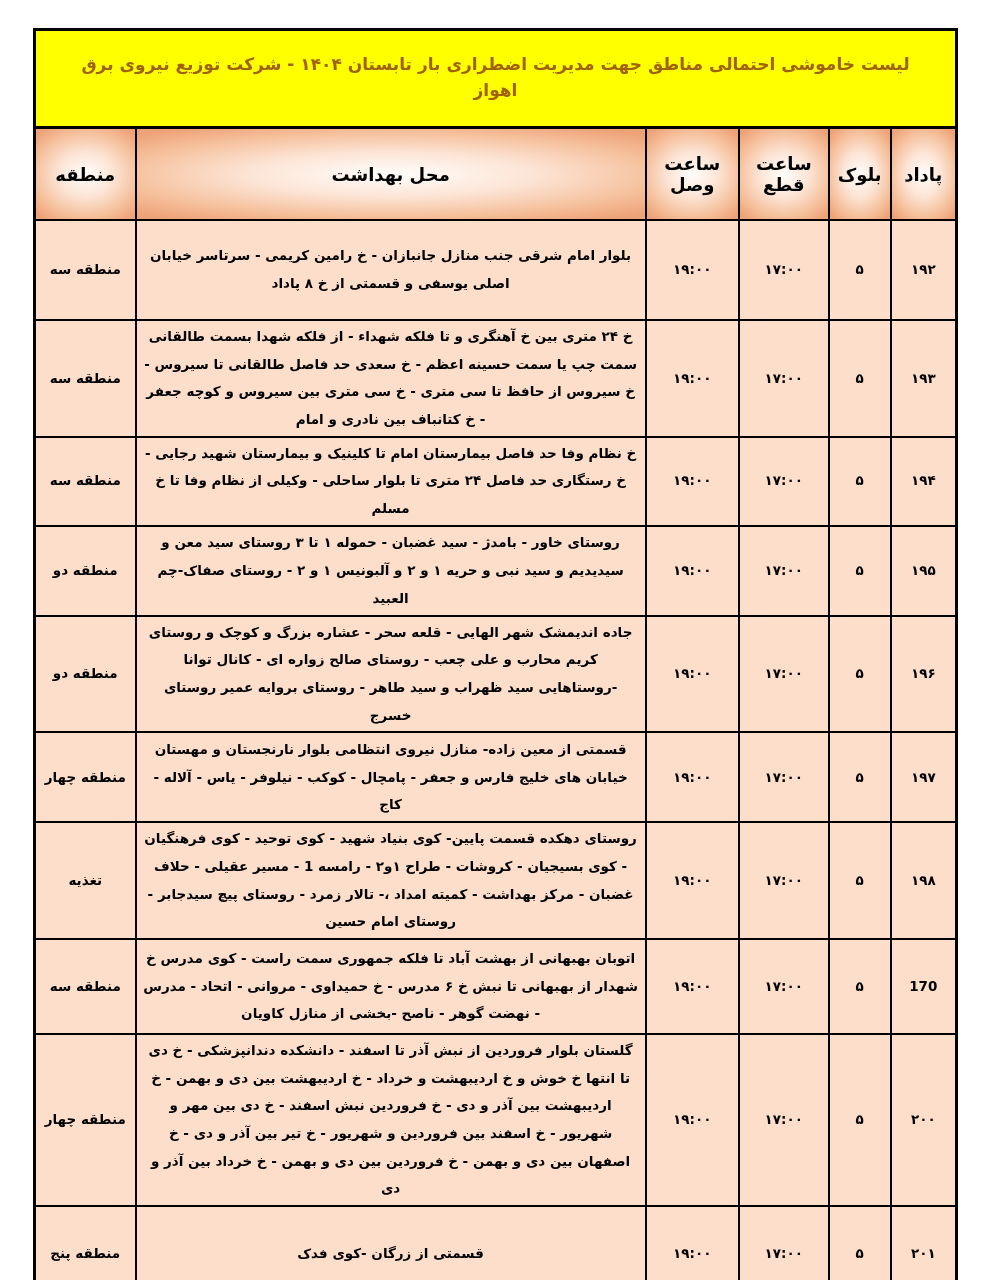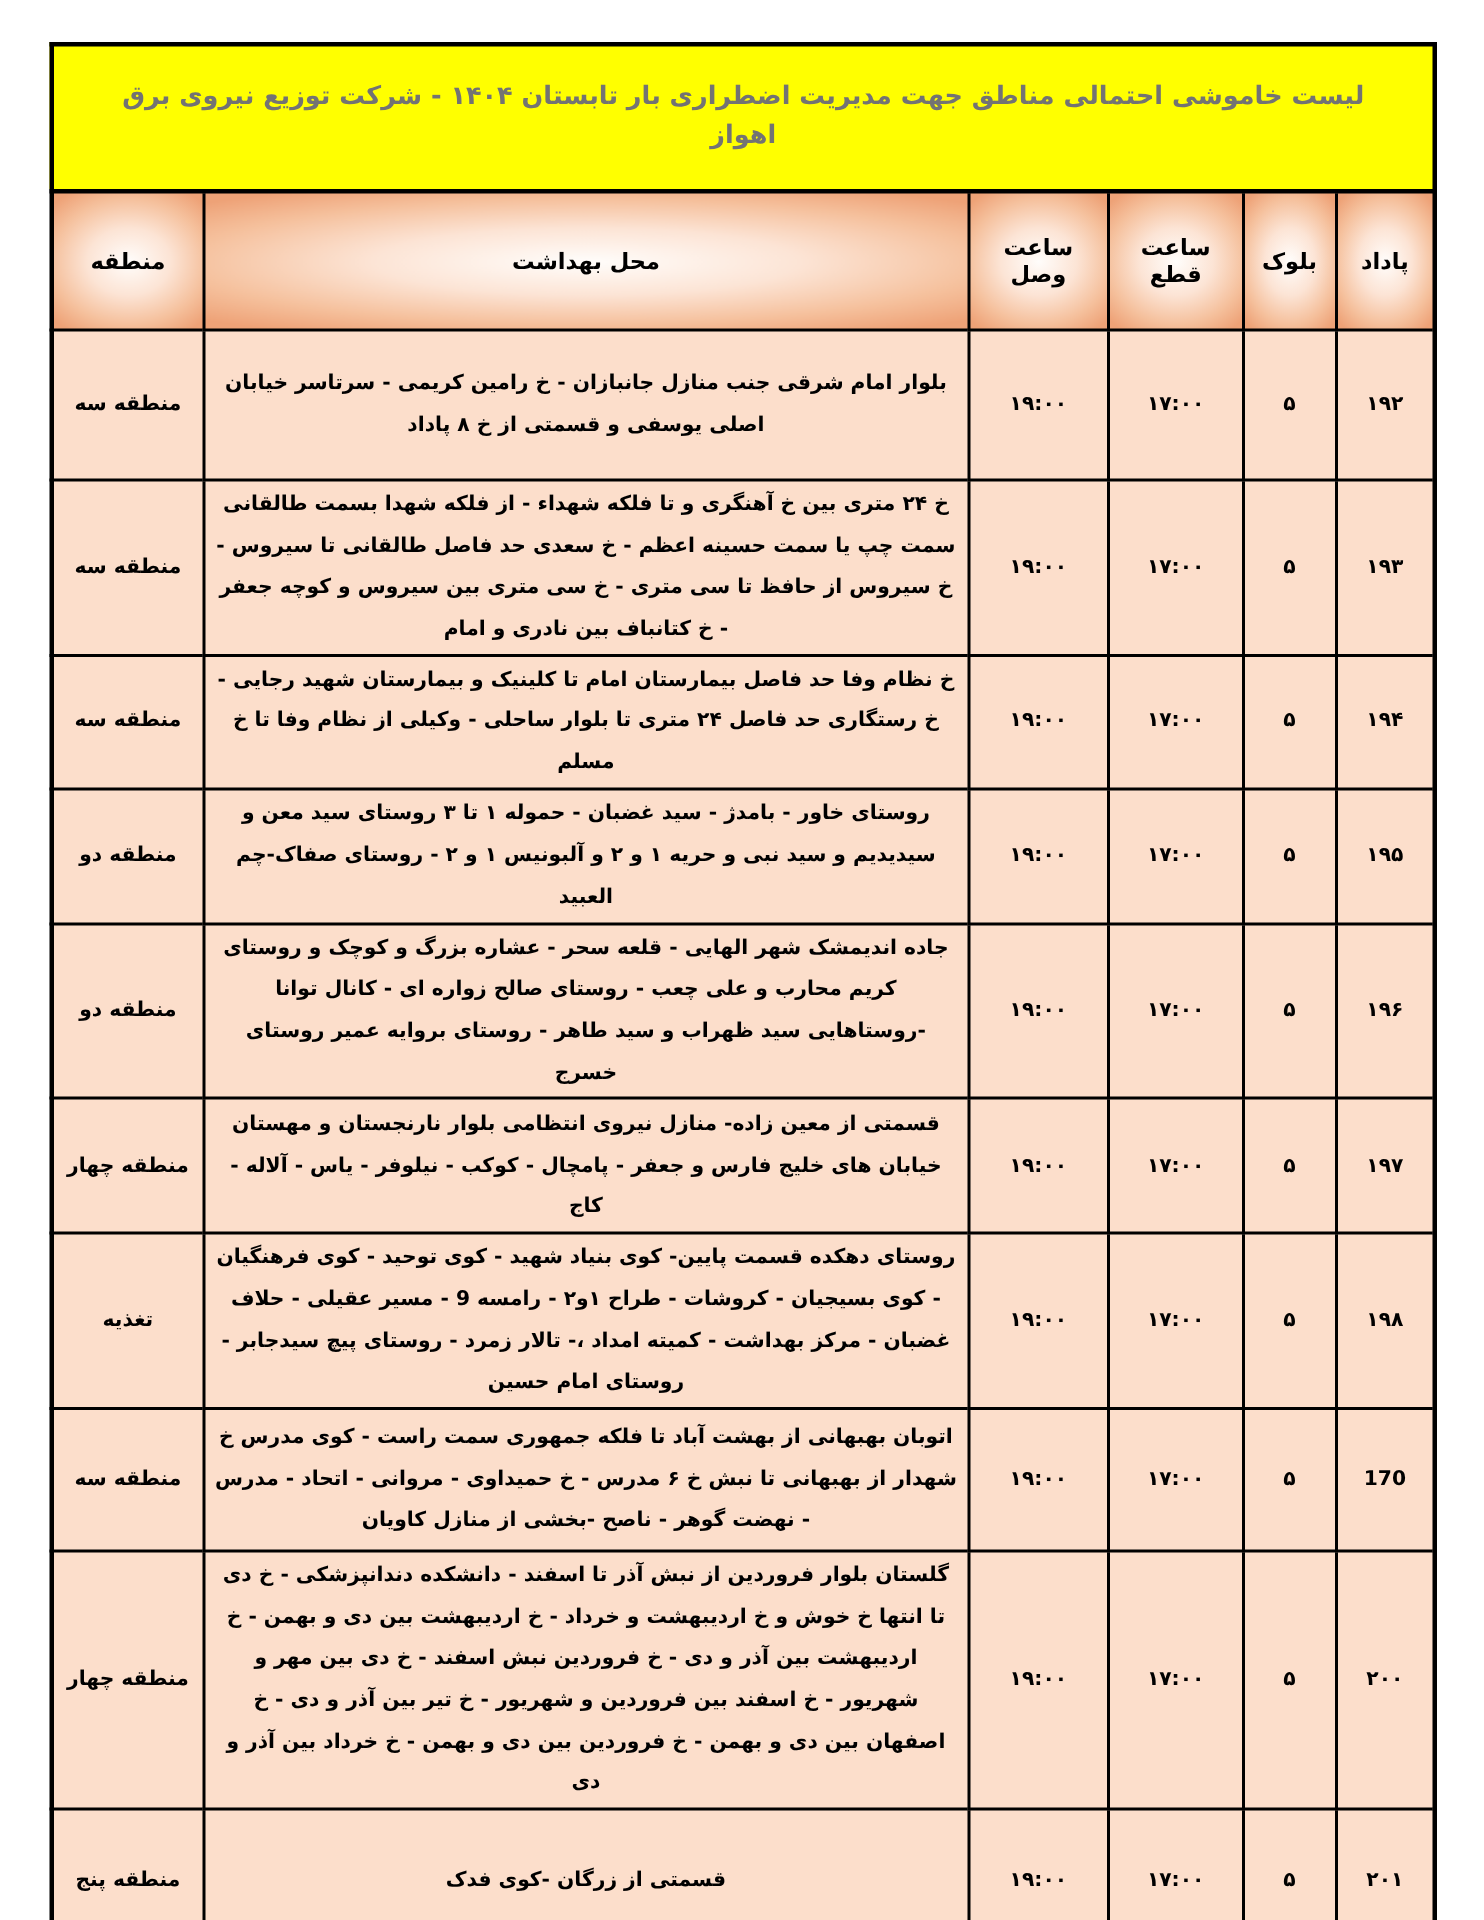--- a/index.html
+++ b/index.html
@@ -12,21 +12,21 @@
   .sheet{
     position:absolute;top:28px;left:33px;width:925px;
   }
   .title-box{
     background:#ffff00;
     border:3px solid #000;
     border-bottom:none;
     text-align:center;
     font-weight:bold;
     font-size:17px;
-    color:#737373;
+    color:#a16207;
     padding:12px 26px 14px 26px;
   }
   .title-box .tline{margin:9px 0;line-height:1.5;}
   table.outage{
     width:100%;
     border-collapse:collapse;
     direction:rtl;
     table-layout:fixed;
   }
   table.outage td,table.outage th{
@@ -34,21 +34,21 @@
     text-align:center;
     vertical-align:middle;
     font-weight:bold;
     color:#000;
     padding:2px 6px;
   }
   table.outage{border:3px solid #000;}
   th.hcell{
     height:86px;
     background:radial-gradient(ellipse 70% 62% at center,#fffdfb 0%,#fce4d5 40%,#f5c09c 75%,#eea277 100%);
-    font-size:15px;
+    font-size:18px;
   }
   td.dcell{
     background:#fcdecb;
     font-size:13.5px;
     line-height:2.05;
   }
   col.c-row{width:7.15%;}
   col.c-block{width:6.7%;}
   col.c-cut{width:9.75%;}
   col.c-connect{width:10.1%;}
@@ -131,21 +131,21 @@
     <td class="dcell">۱۷:۰۰</td>
     <td class="dcell">۱۹:۰۰</td>
     <td class="dcell loc">قسمتی از معین زاده- منازل نیروی انتظامی بلوار نارنجستان و مهستان خیابان های خلیج فارس و جعفر - پامچال - کوکب - نیلوفر - یاس - آلاله - کاج</td>
     <td class="dcell">منطقه چهار</td>
   </tr>
         <tr style="height: 95px;">
     <td class="dcell">۱۹۸</td>
     <td class="dcell">۵</td>
     <td class="dcell">۱۷:۰۰</td>
     <td class="dcell">۱۹:۰۰</td>
-    <td class="dcell loc">روستای دهکده قسمت پایین- کوی بنیاد شهید - کوی توحید - کوی فرهنگیان - کوی بسیجیان - کروشات - طراح ۱و۲ - رامسه 9 - مسیر عقیلی - حلاف غضبان - مرکز بهداشت - کمیته امداد ،- تالار زمرد - روستای پیچ سیدجابر - روستای امام حسین</td>
+    <td class="dcell loc">روستای دهکده قسمت پایین- کوی بنیاد شهید - کوی توحید - کوی فرهنگیان - کوی بسیجیان - کروشات - طراح ۱و۲ - رامسه 1 - مسیر عقیلی - حلاف غضبان - مرکز بهداشت - کمیته امداد ،- تالار زمرد - روستای پیچ سیدجابر - روستای امام حسین</td>
     <td class="dcell">تغذیه</td>
   </tr>
         <tr style="height: 95px;">
     <td class="dcell">170</td>
     <td class="dcell">۵</td>
     <td class="dcell">۱۷:۰۰</td>
     <td class="dcell">۱۹:۰۰</td>
     <td class="dcell loc">اتوبان بهبهانی از بهشت آباد تا فلکه جمهوری سمت راست - کوی مدرس خ شهدار از بهبهانی تا نبش خ ۶ مدرس - خ حمیداوی - مروانی - اتحاد - مدرس - نهضت گوهر - ناصح -بخشی از منازل کاویان</td>
     <td class="dcell">منطقه سه</td>
   </tr>

